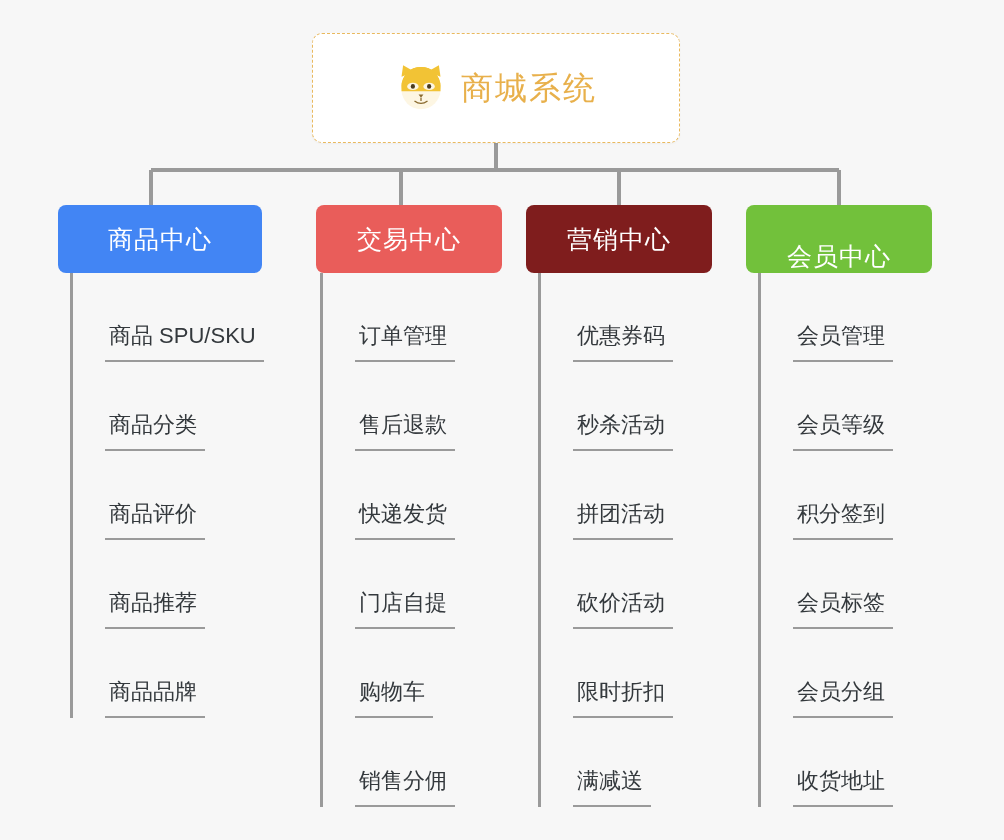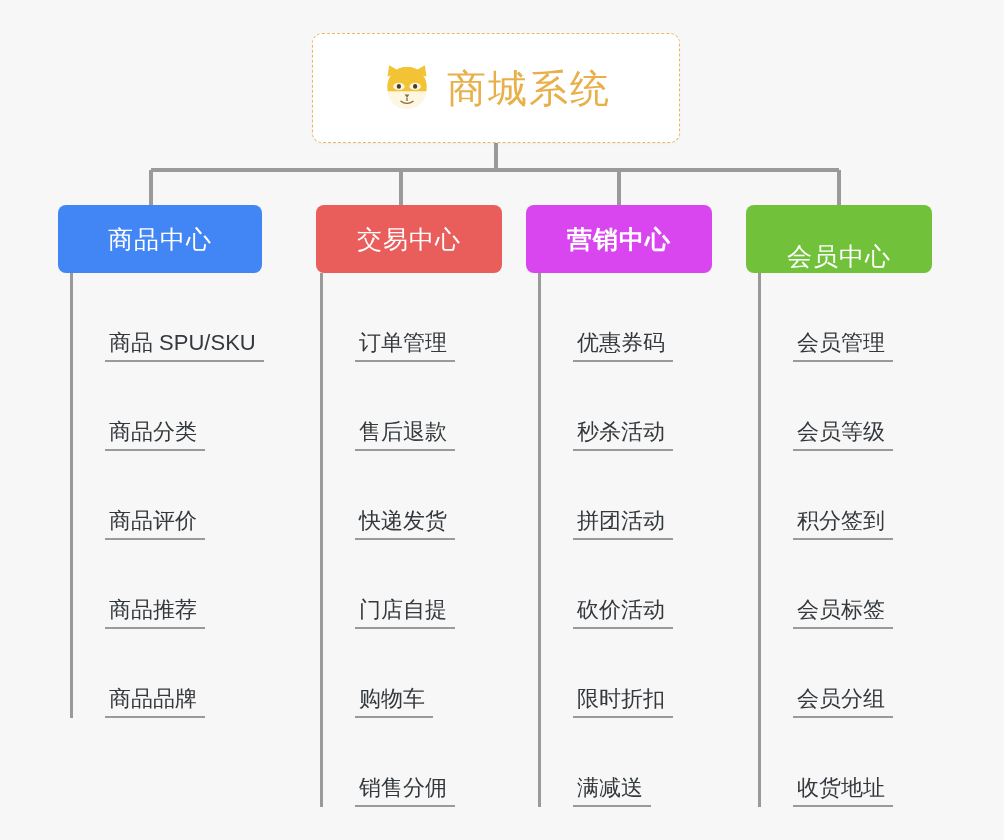--- a/index.html
+++ b/index.html
@@ -47,21 +47,21 @@
     gap: 14px;
     box-shadow: 0 1px 2px rgba(0,0,0,0.04);
   }
   .root-emoji {
     width: 52px;
     height: 52px;
     position: relative;
     flex: none;
   }
   .root-title {
-    font-size: 39px;
+    font-size: 32px;
     color: #e8b04b;
     letter-spacing: 2px;
     line-height: 1;
     white-space: nowrap;
   }
 
   
   .branch-node {
     position: absolute;
     top: 205px;
@@ -71,21 +71,21 @@
     display: flex;
     align-items: center;
     justify-content: center;
     color: #ffffff;
     font-size: 25px;
     letter-spacing: 1px;
     white-space: nowrap;
   }
   .branch-0 { left: 58px;  width: 204px; background: #4285f4; }
   .branch-1 { left: 316px; width: 186px; background: #e95d5a; }
-  .branch-2 { left: 526px; width: 186px; background: #d946ef; font-weight: bold; }
+  .branch-2 { left: 526px; width: 186px; background: #7f1d1d; }
   .branch-3 { left: 746px; width: 186px; background: #72c13b; align-items: flex-end; }
 
   
   .leaf-col {
     position: absolute;
     top: 273px;
   }
   .leaf-col-0 { left: 70px;  }
   .leaf-col-1 { left: 320px; }
   .leaf-col-2 { left: 538px; }
@@ -96,21 +96,21 @@
     height: 89px;
     display: flex;
     align-items: flex-end;
     
     border-left: 3px solid #9a9a9a;
     box-sizing: border-box;
   }
   .leaf-label {
     display: inline-block;
     margin-left: 32px;
-    padding: 0 8px 6px 4px;
+    padding: 0 8px 13px 4px;
     font-size: 22px;
     color: #34393d;
     line-height: 1;
     white-space: nowrap;
     border-bottom: 2px solid #9a9a9a;
   }
 </style>
 </head>
 <body>
 

